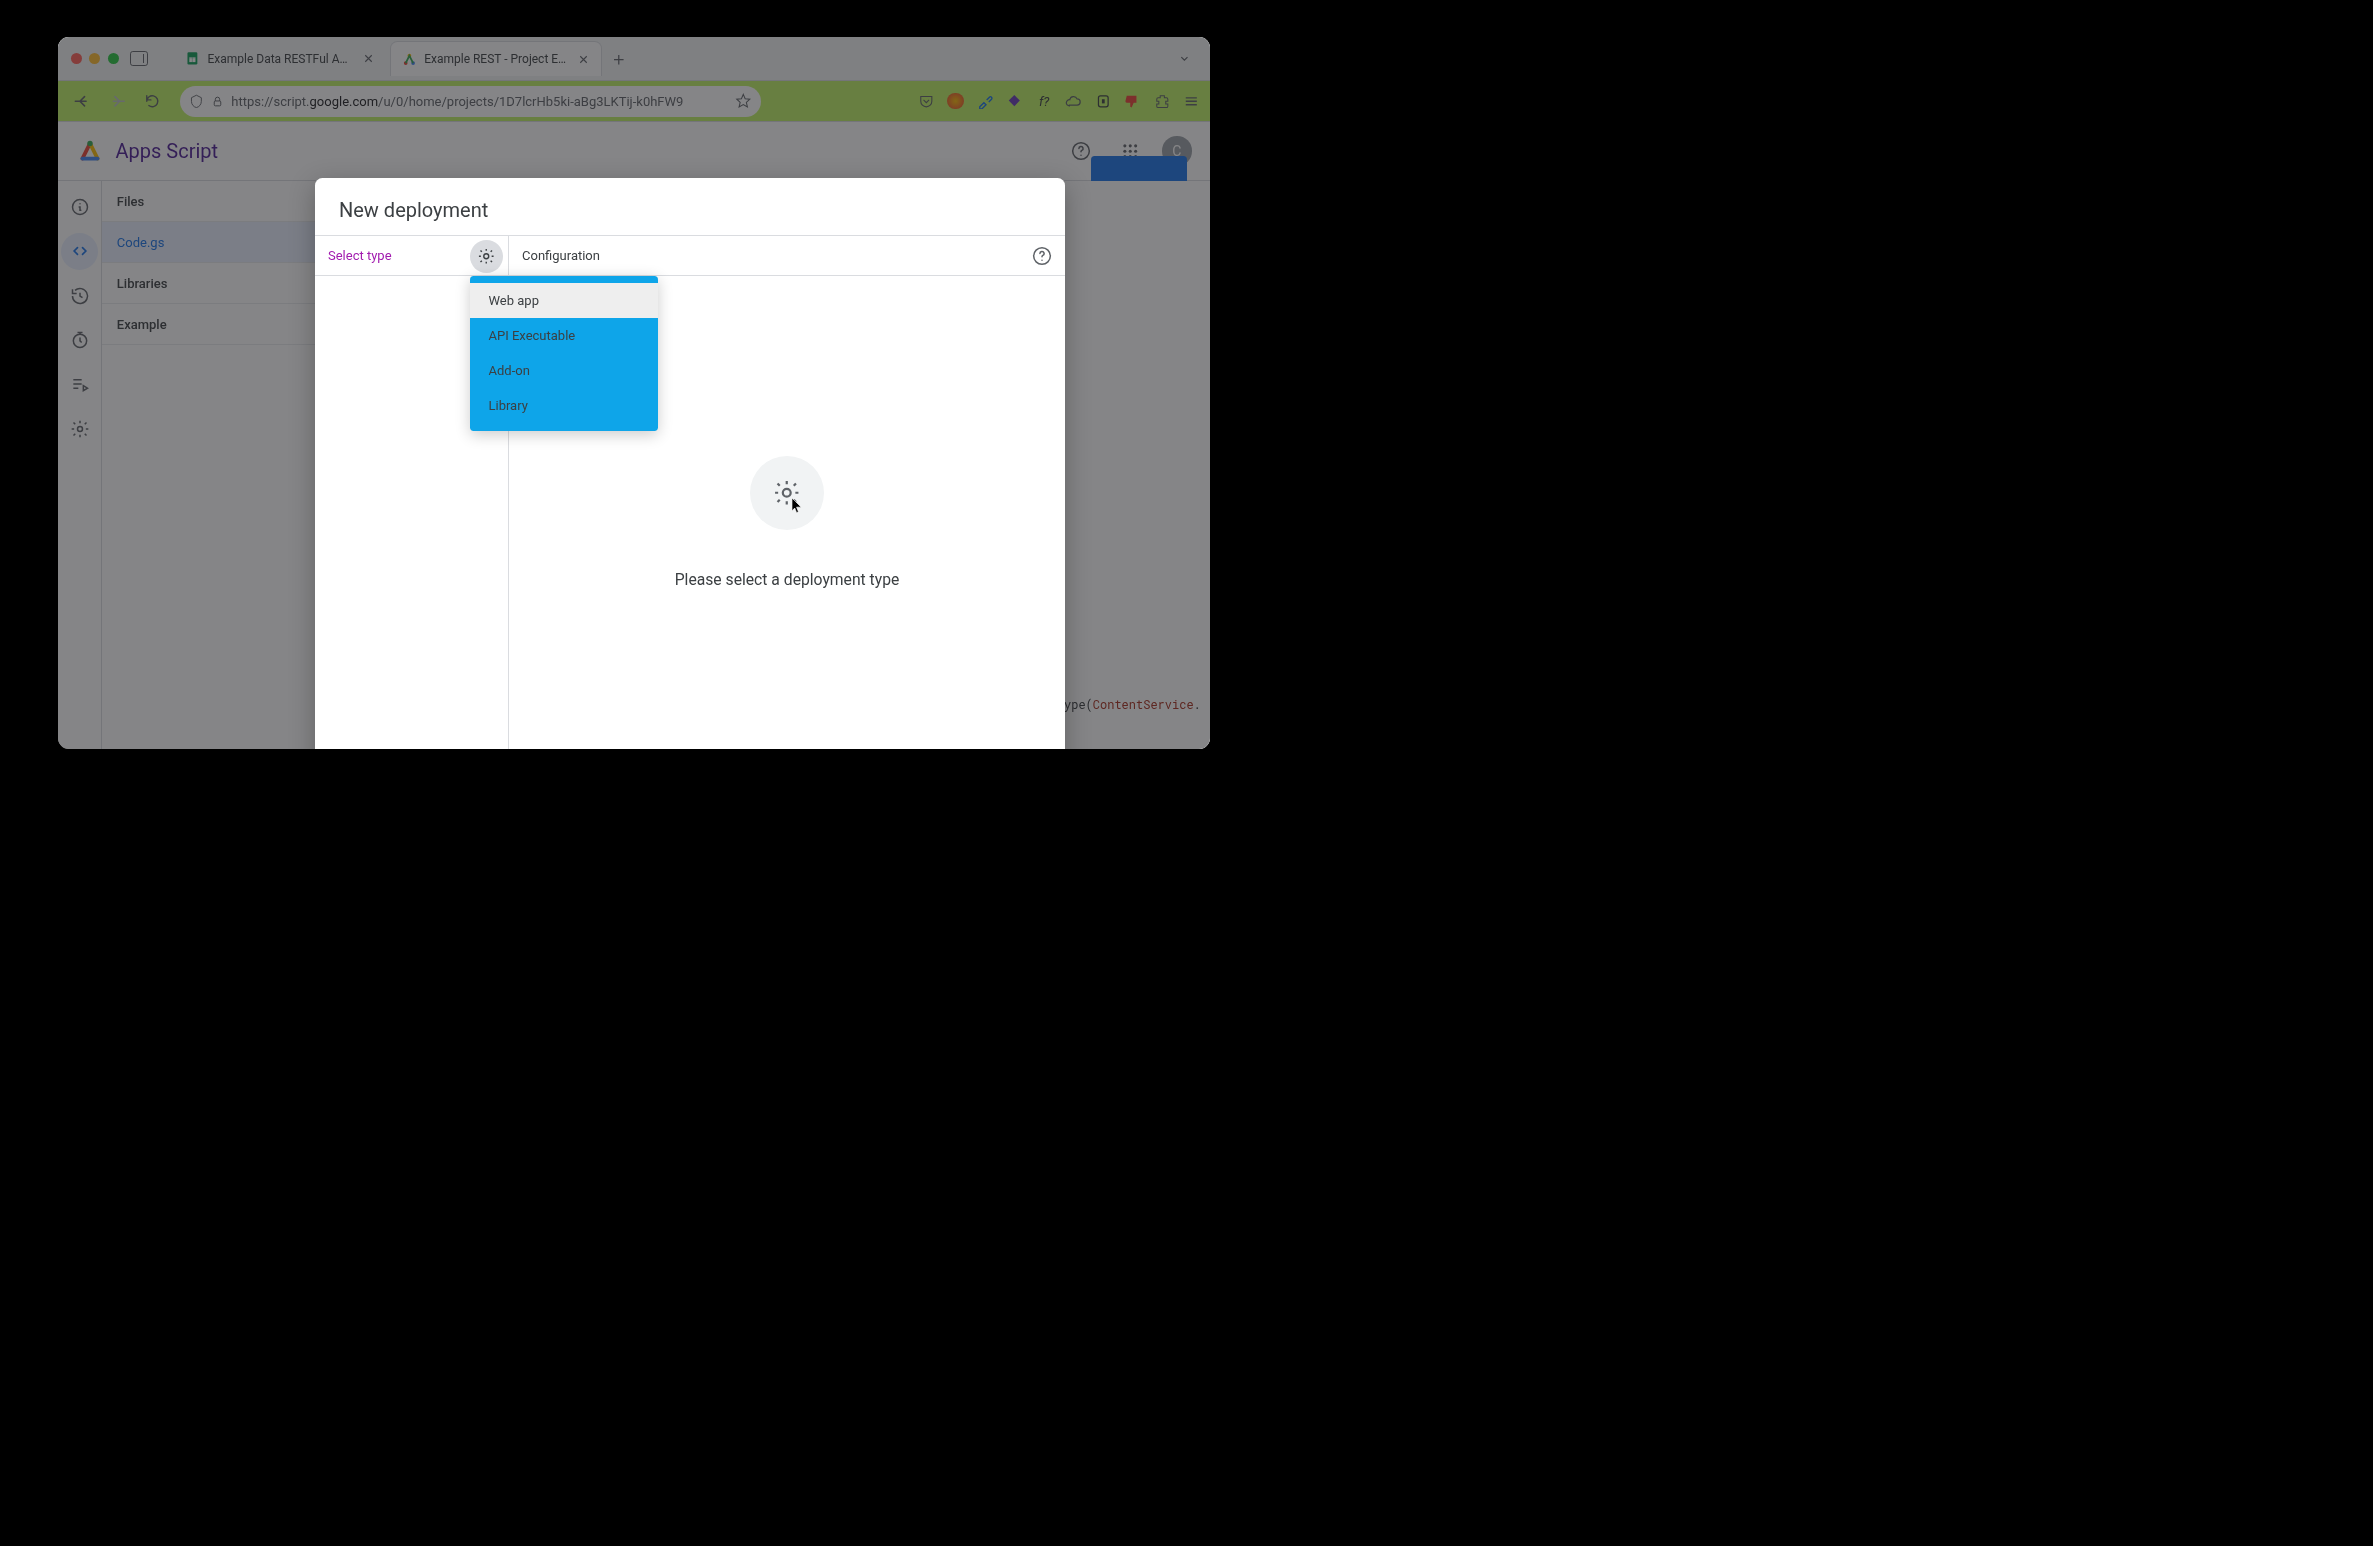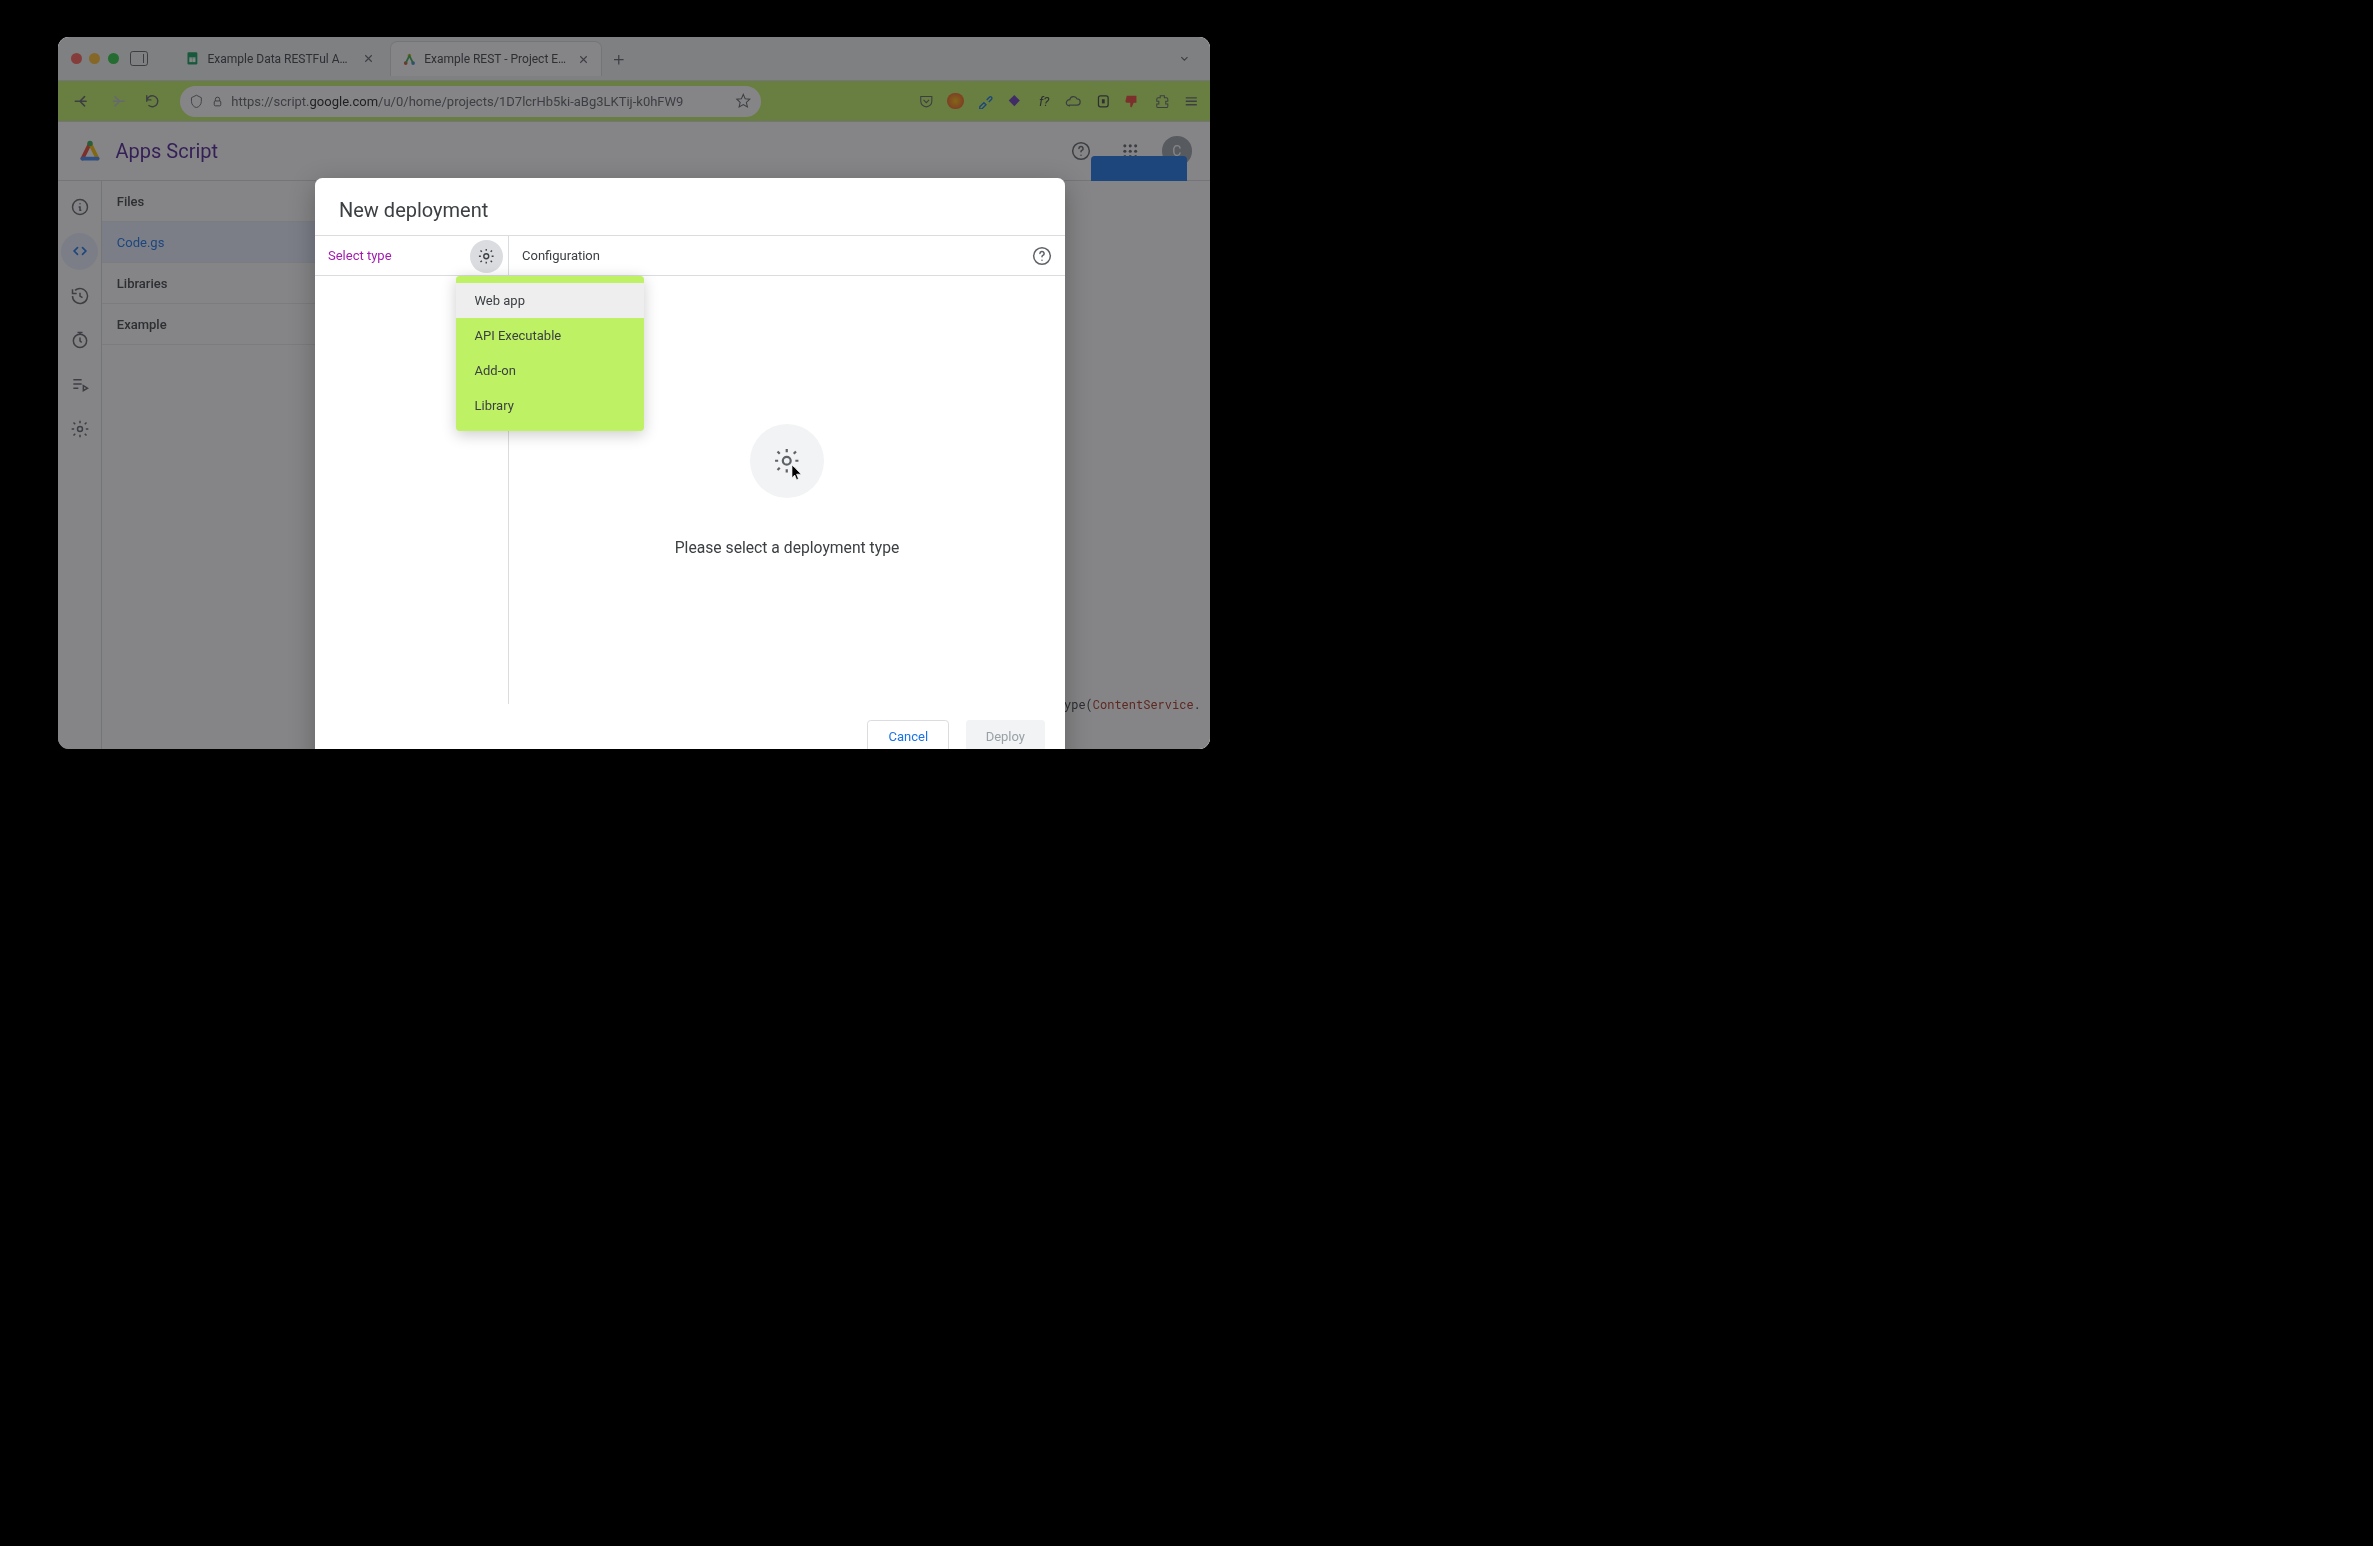--- a/index.html
+++ b/index.html
@@ -54,21 +54,21 @@
   .select-type-col { width: 194px; display: flex; align-items: center; padding-left: 13px; font-size: 13px; color: #a21caf; border-right: 0.9px solid #dadce0; position: relative; }
   .gear-btn { width: 33px; height: 33px; border-radius: 50%; background: #dadce0; display: flex; align-items: center; justify-content: center; color: #3c4043; position: absolute; right: 5.5px; top: 3.7px; }
   .config-col { flex: 1; display: flex; align-items: center; padding: 0 13px; font-size: 13px; color: #3c4043; }
   .config-col .spacer { flex: 1; }
   .modal-body { flex: 1; display: flex; position: relative; }
   .body-left { width: 194px; border-right: 0.9px solid #dadce0; }
   .body-right { flex: 1; display: flex; flex-direction: column; align-items: center; justify-content: center; gap: 40px; }
   .big-gear { width: 74px; height: 74px; border-radius: 50%; background: #f1f3f4; display: flex; align-items: center; justify-content: center; color: #5f6368; position: relative; }
   .cursor-arrow { position: absolute; right: 20px; bottom: 16.6px; }
   .placeholder-text { font-size: 15.7px; color: #3c4043; }
-  .dropdown { position: absolute; left: 141px; top: 0px; width: 188px; background: #bef264; border-radius: 3.7px; box-shadow: 0 3.7px 14.8px rgba(0,0,0,0.2); padding: 7.4px 0; z-index: 5; }
+  .dropdown { position: absolute; left: 155px; top: 0px; width: 188px; background: #0ea5e9; border-radius: 3.7px; box-shadow: 0 3.7px 14.8px rgba(0,0,0,0.2); padding: 7.4px 0; z-index: 5; }
   .dd-item { height: 35px; display: flex; align-items: center; padding: 0 18.5px; font-size: 13px; color: #3c4043; }
   .dd-item.hover { background: #eeeeee; }
   .modal-footer { height: 65px; display: flex; align-items: center; justify-content: flex-end; gap: 16.6px; padding: 0 20px; }
   .btn { height: 33px; padding: 0 20px; border-radius: 3.7px; font-size: 13px; display: flex; align-items: center; justify-content: center; cursor: pointer; }
   .btn-cancel { border: 0.9px solid #dadce0; color: #1a73e8; background: #fff; }
   .btn-deploy { background: #f1f3f4; color: #9aa0a6; }
   .blue-btn-bg { position: absolute; left: 860px; top: 4.6px; width: 96px; height: 33px; background: #1a73e8; border-radius: 3.7px; }
   svg { display: block; }
 </style>
 </head>
@@ -328,20 +328,16 @@
       </div>
 
       <div class="dropdown">
         <div class="dd-item hover">Web app</div>
         <div class="dd-item">API Executable</div>
         <div class="dd-item">Add-on</div>
         <div class="dd-item">Library</div>
       </div>
     </div>
 
-    <div class="modal-footer">
-      <div class="btn btn-cancel">Cancel</div>
-      <div class="btn btn-deploy">Deploy</div>
-    </div>
   </div>
 
 </div>
 
 
 </body></html>

